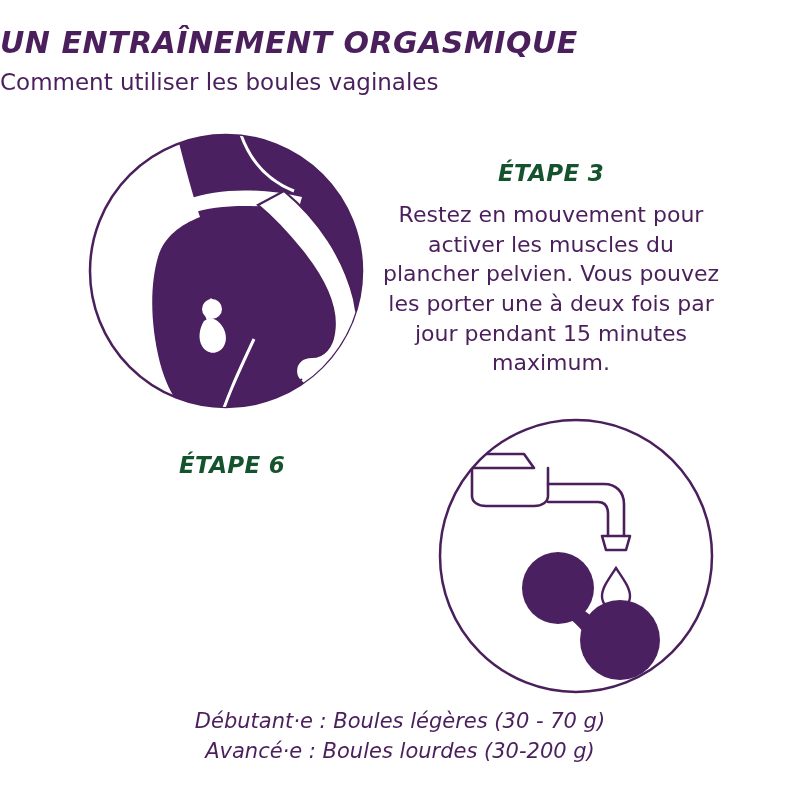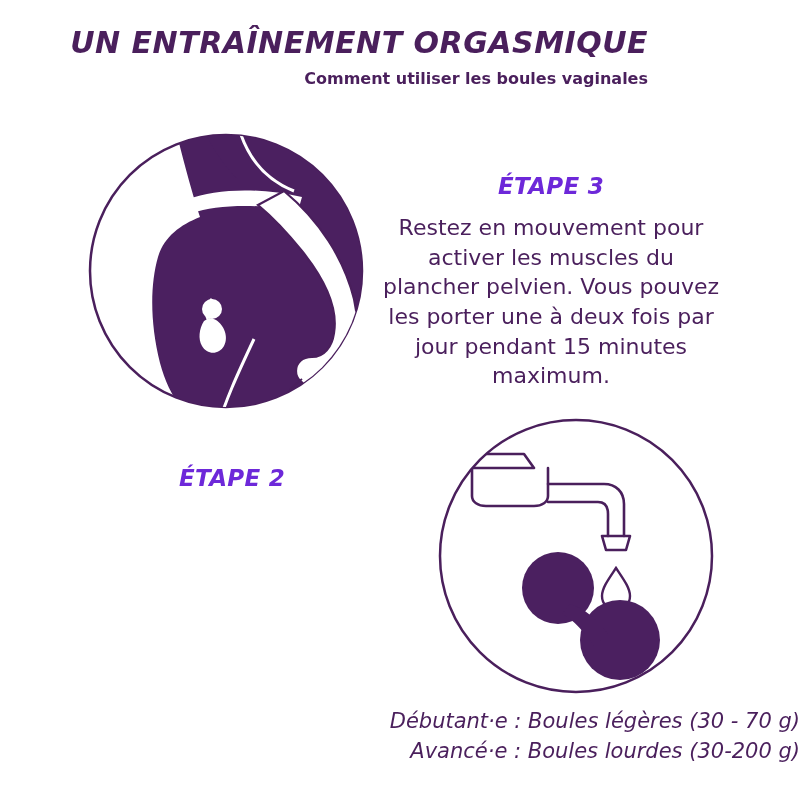--- a/index.html
+++ b/index.html
@@ -21,37 +21,37 @@
     height: 800px;
     box-sizing: border-box;
   }
 
   
   .header {
     position: absolute;
     top: 26px;
     left: 0;
     width: 648px;
-    text-align: right;
+    text-align: left;
   }
   .title {
     font-size: 30px;
     font-weight: bold;
     font-style: italic;
     letter-spacing: 0.5px;
     color: #4a1f5c;
     margin: 0;
     line-height: 1.1;
   }
   .subtitle {
-    font-size: 16px;
+    font-size: 23px;
     color: #4a1f5c;
     margin: 10px 0 18px 0;
     line-height: 1.2;
-    font-weight: 700;
+    font-weight: 400;
   }
 
   
   .illus-hip {
     position: absolute;
     left: 88px;
     top: 133px;
     width: 276px;
     height: 276px;
   }
@@ -59,22 +59,22 @@
     position: absolute;
     left: 382px;
     top: 160px;
     width: 338px;
     text-align: center;
   }
   .step-label {
     font-size: 23px;
     font-weight: bold;
     font-style: italic;
-    color: #6d28d9;
-    margin: 13px 0 14px 0;
+    color: #14532d;
+    margin: 0 0 14px 0;
     letter-spacing: 0.3px;
   }
   .step-body {
     font-size: 22px;
     line-height: 1.35;
     color: #4a1f5c;
     margin: 0;
   }
 
   
@@ -92,21 +92,21 @@
     width: 340px;
     text-align: center;
   }
 
   
   .footer {
     position: absolute;
     left: 0;
     top: 706px;
     width: 800px;
-    text-align: right;
+    text-align: center;
   }
   .footer-line {
     font-size: 21px;
     font-style: italic;
     color: #4a1f5c;
     line-height: 1.45;
     margin: 0;
   }
 
   svg { display: block; }
@@ -195,21 +195,21 @@
         <circle cx="182" cy="222" r="40"></circle>
         <path d="M142,192 C152,198 158,204 164,212 C158,216 150,214 142,206 C136,200 134,196 132,190 Z"></path>
         <path d="M132,186 C146,190 160,202 170,216 L156,228 C146,214 136,202 124,196 Z"></path>
       </g>
 
       <line x1="-10" y1="268" x2="290" y2="268" stroke="#4a1f5c" stroke-width="0"></line>
     </svg>
   </div>
 
   <div class="step4-text">
-    <p class="step-label">ÉTAPE 2</p>
+    <p class="step-label">ÉTAPE 6</p>
   </div>
 
   <div class="footer">
     <p class="footer-line">Débutant·e : Boules légères (30 - 70 g)</p>
     <p class="footer-line">Avancé·e : Boules lourdes (30-200 g)</p>
   </div>
 
 </div>
 
 </body></html>

